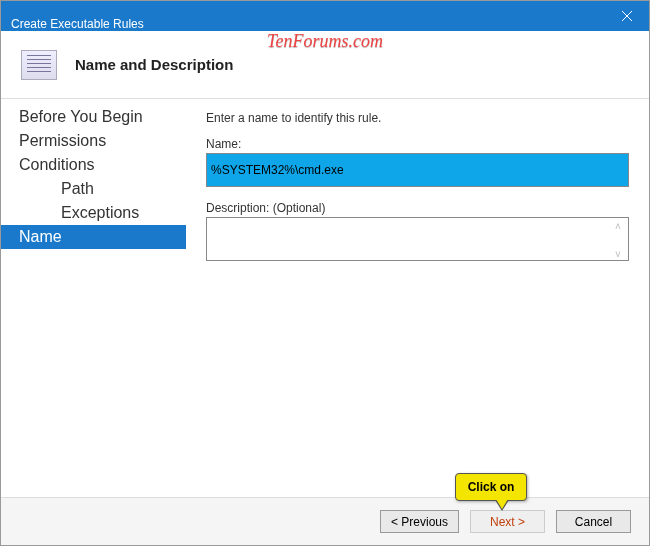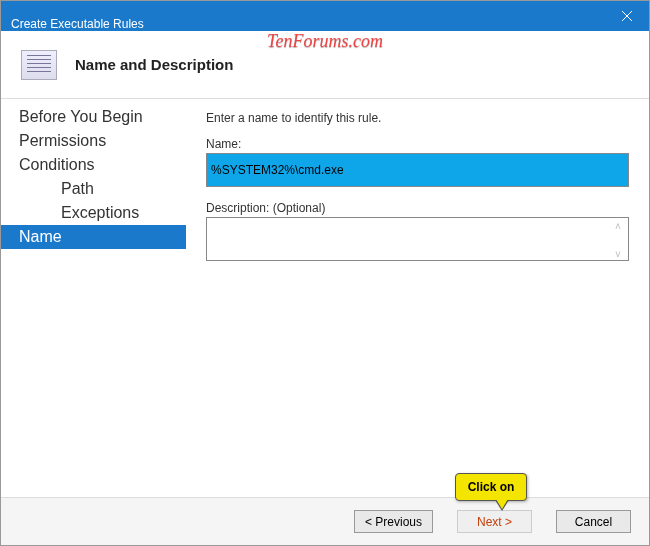--- a/index.html
+++ b/index.html
@@ -18,21 +18,21 @@
   .sidebar-item { padding: 3px 0 3px 18px; cursor: pointer; }
   .sidebar-item.indent { padding-left: 60px; }
   .sidebar-item.selected { background: #1b79cb; color: #fff; }
   .content { flex: 1; padding: 12px 20px 10px 20px; font-size: 12px; color: #333; }
   .instr { margin-bottom: 12px; }
   .field-label { margin-bottom: 2px; }
   .text-input { width: 100%; height: 34px; border: 1px solid #888; font-size: 12px; padding: 2px 4px; background: #0ea5e9; }
   .desc-wrap { margin-top: 14px; }
   .textarea { width: 100%; height: 44px; border: 1px solid #888; resize: none; background: #fff; font-size: 12px; padding: 2px 4px; position: relative; }
   .scroll-hint { position: absolute; right: 4px; top: 4px; bottom: 4px; width: 10px; display: flex; flex-direction: column; justify-content: space-between; color: #bbb; font-size: 10px; pointer-events: none; }
-  .footer { height: 48px; border-top: 1px solid #ddd; display: flex; align-items: center; justify-content: flex-end; gap: 24px; padding-right: 18px; background: #f5f5f5; position: absolute; bottom: 0; left: 0; right: 0; margin-top: 48px; }
+  .footer { height: 48px; border-top: 1px solid #ddd; display: flex; align-items: center; justify-content: flex-end; gap: 11px; padding-right: 18px; background: #f5f5f5; position: absolute; bottom: 0; left: 0; right: 0; margin-top: 48px; }
   .btn { min-width: 75px; height: 23px; font-size: 12px; border: 1px solid #999; background: #e9e9e9; cursor: pointer; padding: 0 10px; }
   .btn.disabled { color: #c2410c; border-color: #ccc; background: #efefef; cursor: default; }
   .btn.highlight { border: 2px solid #3399ff; background: #e5f1fb; padding: 0 9px; height: 23px; }
   .callout { position: absolute; bottom: 44px; right: 122px; width: 72px; height: 28px; background: #f4e500; border: 1px solid #555; border-radius: 4px; display: flex; align-items: center; justify-content: center; font-size: 12px; font-weight: bold; box-shadow: 1px 1px 3px rgba(0,0,0,.3); }
   .callout:after { content: ""; position: absolute; bottom: -9px; left: 40px; width: 0; height: 0; border-left: 6px solid transparent; border-right: 6px solid transparent; border-top: 10px solid #f4e500; }
   .callout:before { content: ""; position: absolute; bottom: -11px; left: 39px; width: 0; height: 0; border-left: 7px solid transparent; border-right: 7px solid transparent; border-top: 11px solid #555; }
 </style>
 </head>
 <body>
 

